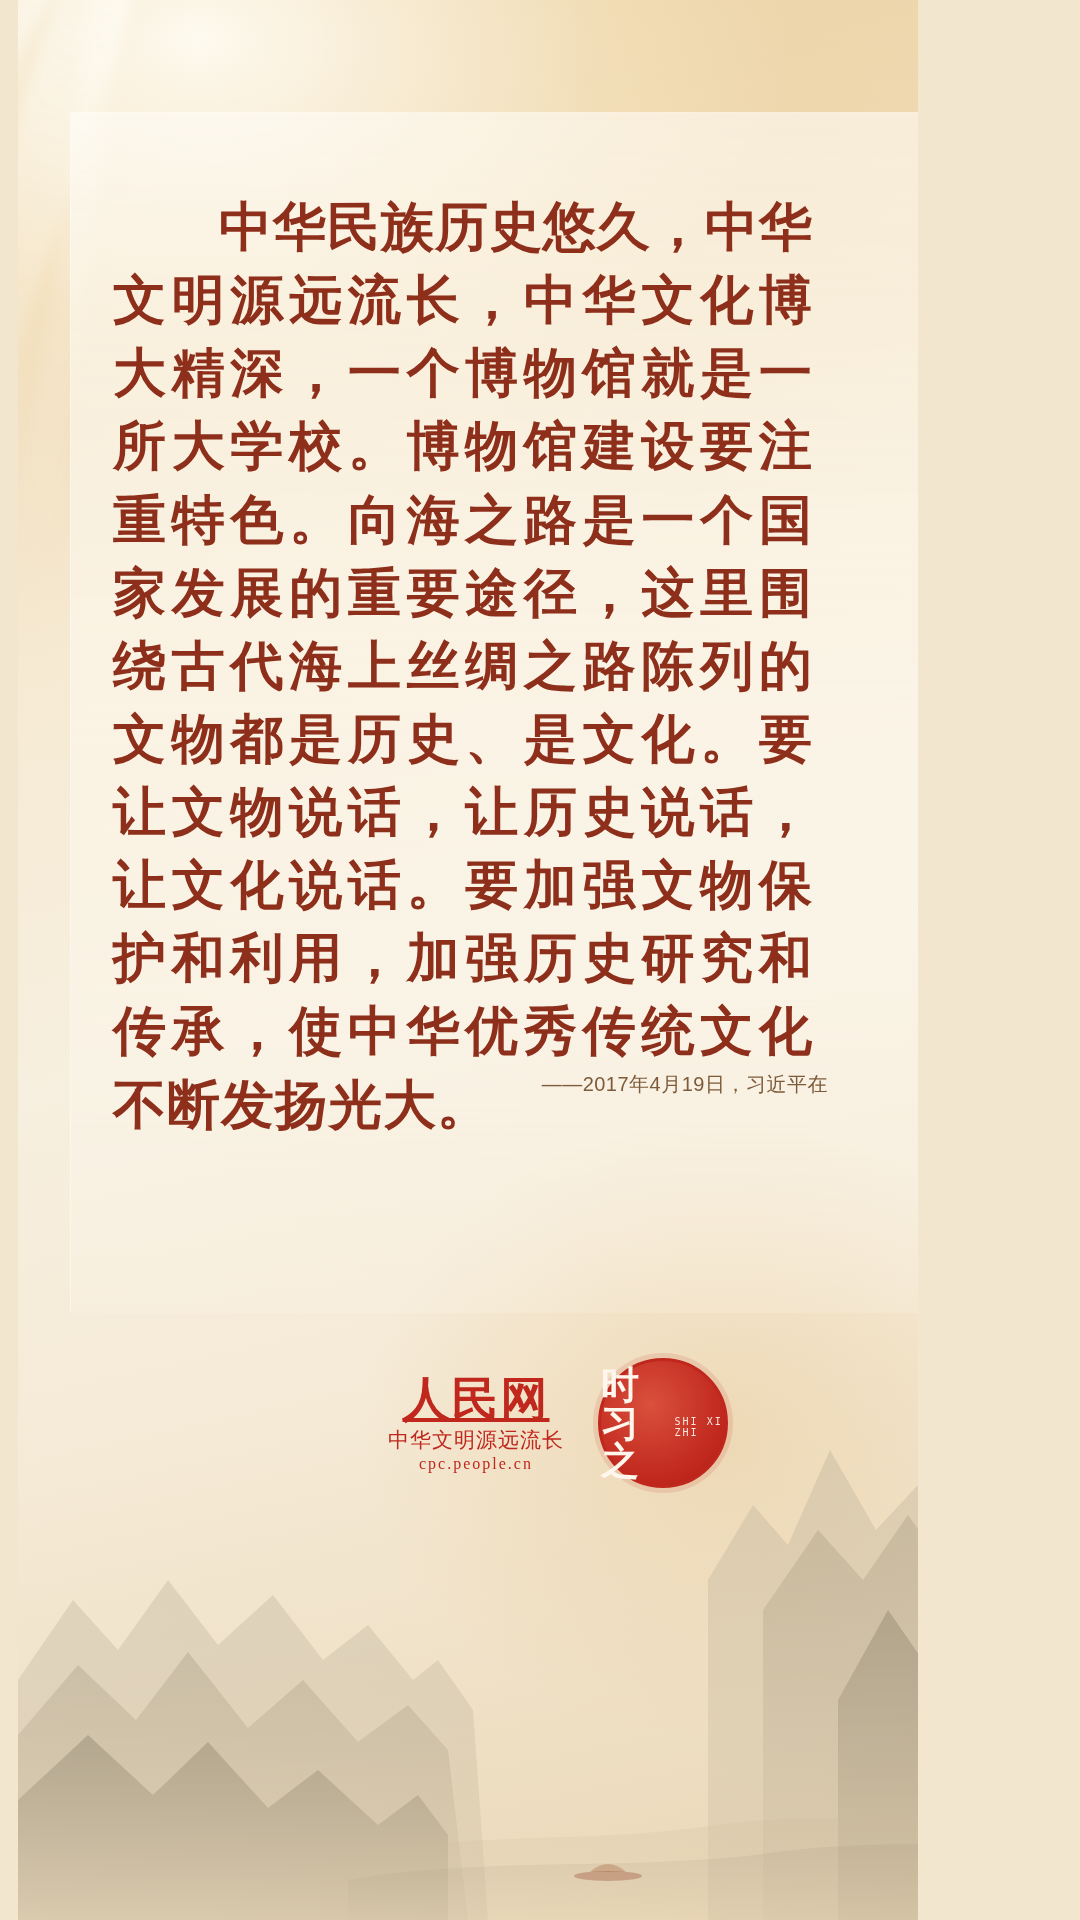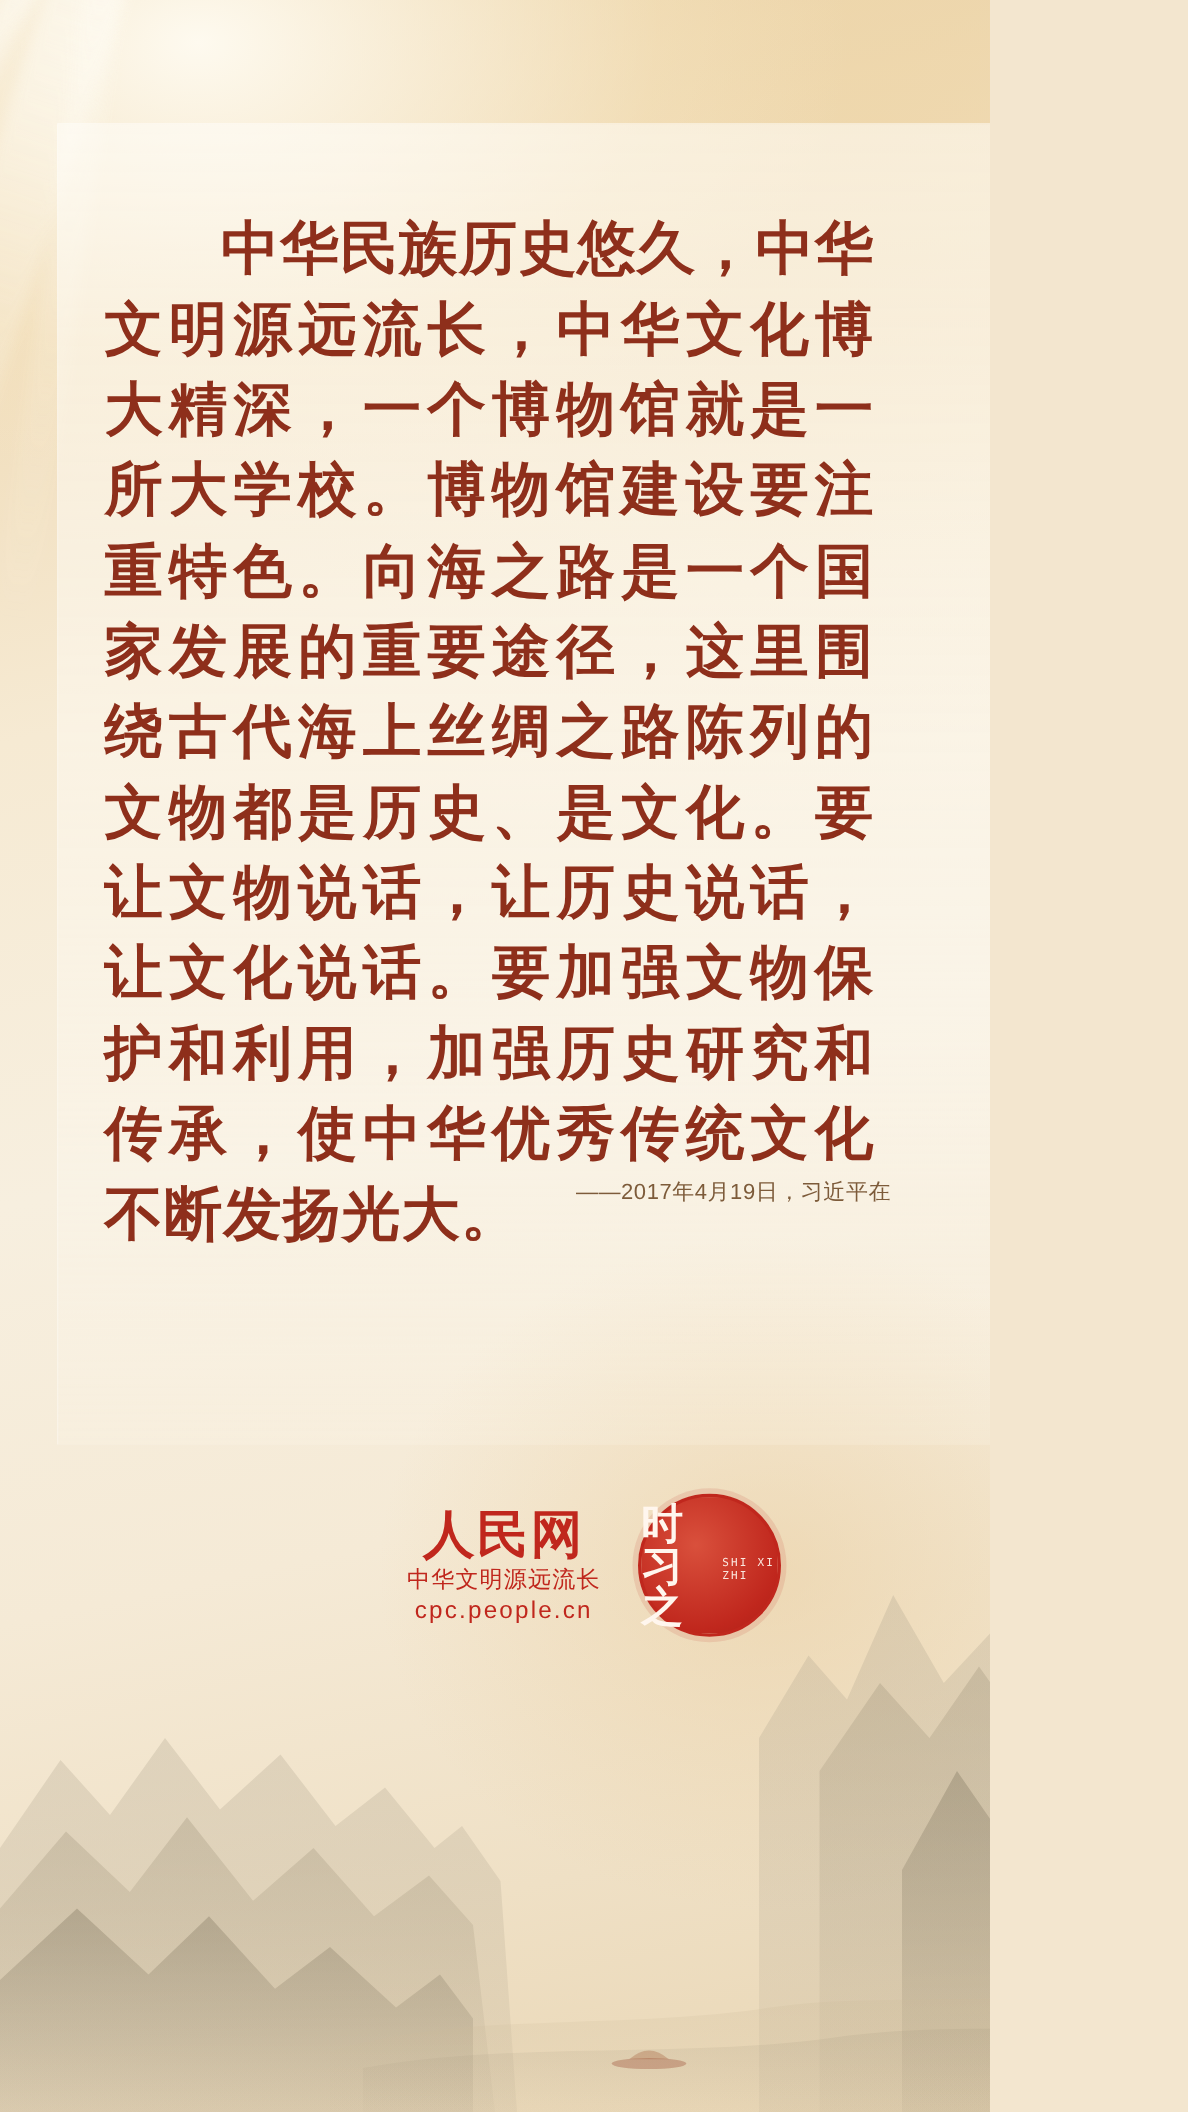--- a/index.html
+++ b/index.html
@@ -16,20 +16,21 @@
 
   .poster {
     position: relative;
     width: 900px;
     height: 1920px;
     overflow: hidden;
     background:
       radial-gradient(ellipse 760px 520px at 20% 2%, rgba(255,252,243,0.95) 0%, rgba(248,232,198,0.35) 55%, rgba(248,232,198,0) 78%),
       radial-gradient(ellipse 900px 700px at 88% 6%, rgba(238,214,169,0.75) 0%, rgba(238,214,169,0.1) 60%, rgba(238,214,169,0) 80%),
       linear-gradient(168deg, #e8cfa2 0%, #f0dcb9 14%, #f6ead3 32%, #f7efdf 52%, #f5ead6 70%, #efe0c5 86%, #e9d6b4 100%);
+    margin-left: 18px;
   }
 
   
   .rays {
     position: absolute;
     top: -180px;
     left: -60px;
     width: 760px;
     height: 760px;
     pointer-events: none;
@@ -130,32 +131,33 @@
     flex-direction: column;
     align-items: center;
     line-height: 1;
   }
   .people-logo .cn-mark {
     font-family: "DejaVu Serif", "Liberation Serif", serif;
     font-weight: 700;
     font-size: 47px;
     color: #c0271d;
     letter-spacing: 2px;
+    text-decoration: underline;
   }
   .people-logo .cn-sub {
     margin-top: 7px;
     font-size: 21px;
     color: #c0271d;
     letter-spacing: 1px;
     font-family: "Liberation Sans", sans-serif;
   }
   .people-logo .cn-url {
     margin-top: 6px;
-    font-family: Liberation Sans, sans-serif;
-    font-size: 22px;
+    font-family: Liberation Serif, serif;
+    font-size: 16px;
     color: #c0271d;
     letter-spacing: 2px;
   }
 
   .seal {
     width: 124px;
     height: 124px;
     border-radius: 50%;
     border: 3px solid #c0271d;
     background: radial-gradient(circle at 40% 35%, #d9503c 0%, #c0271d 70%, #ab1f16 100%);

